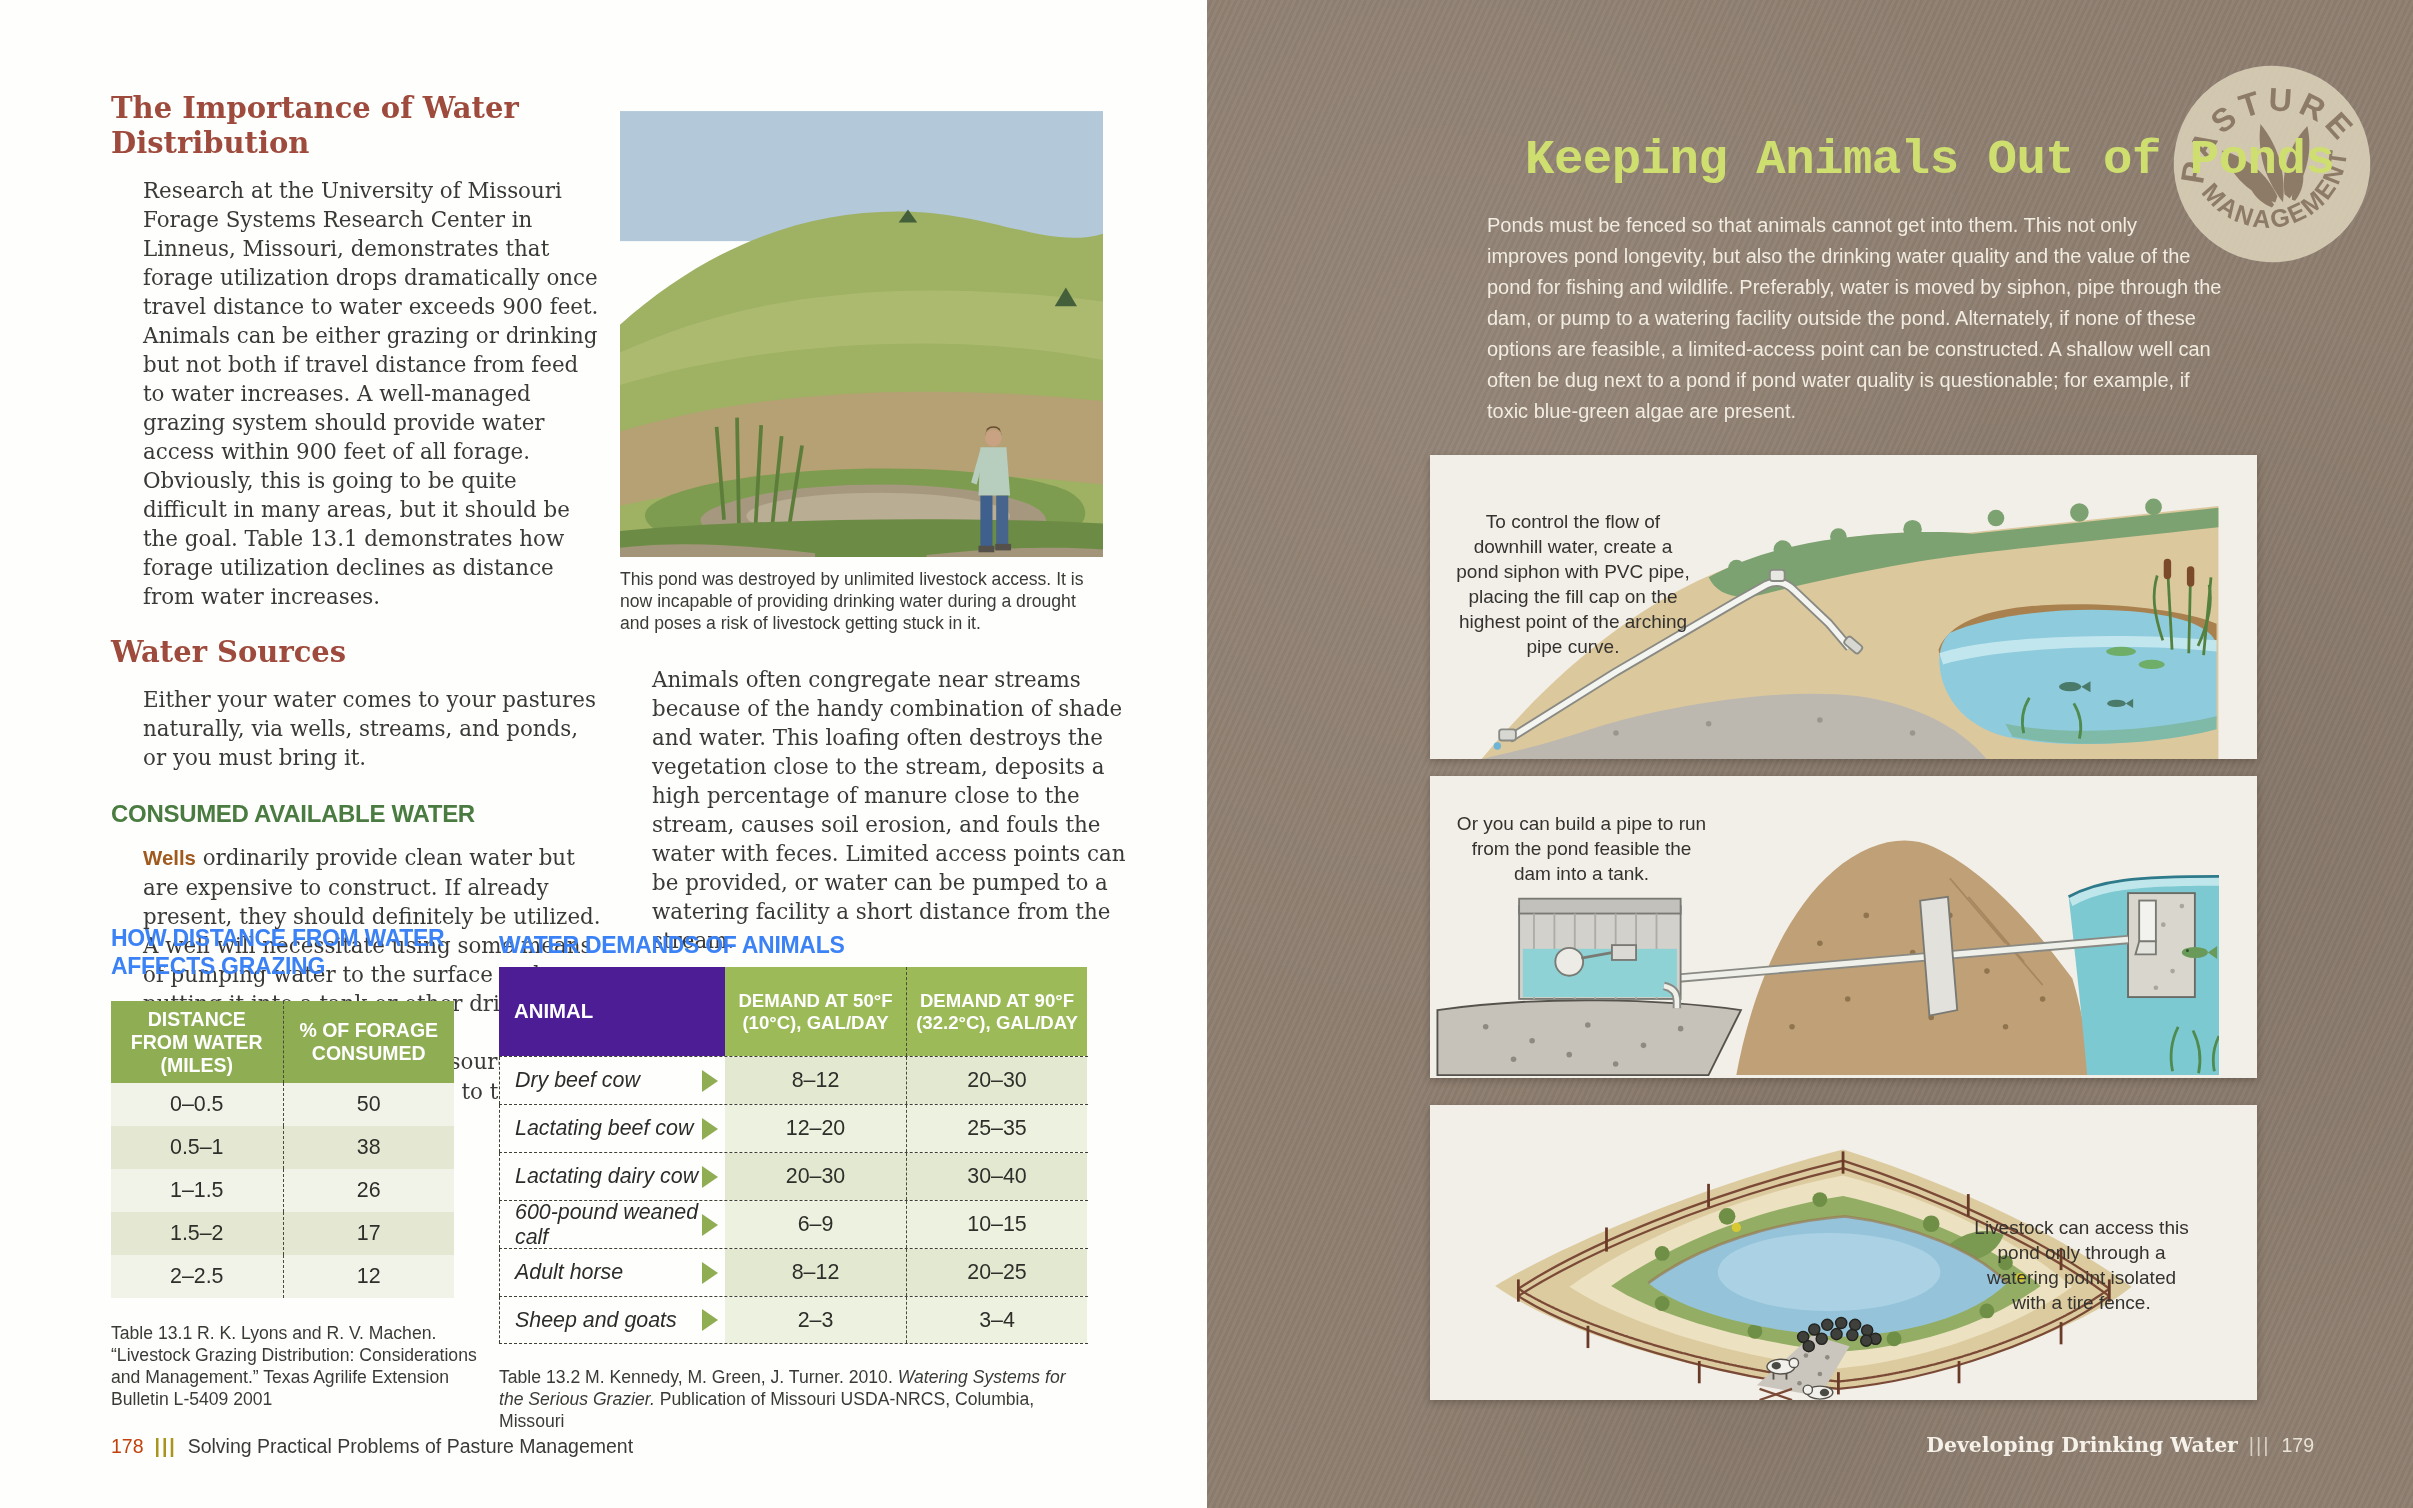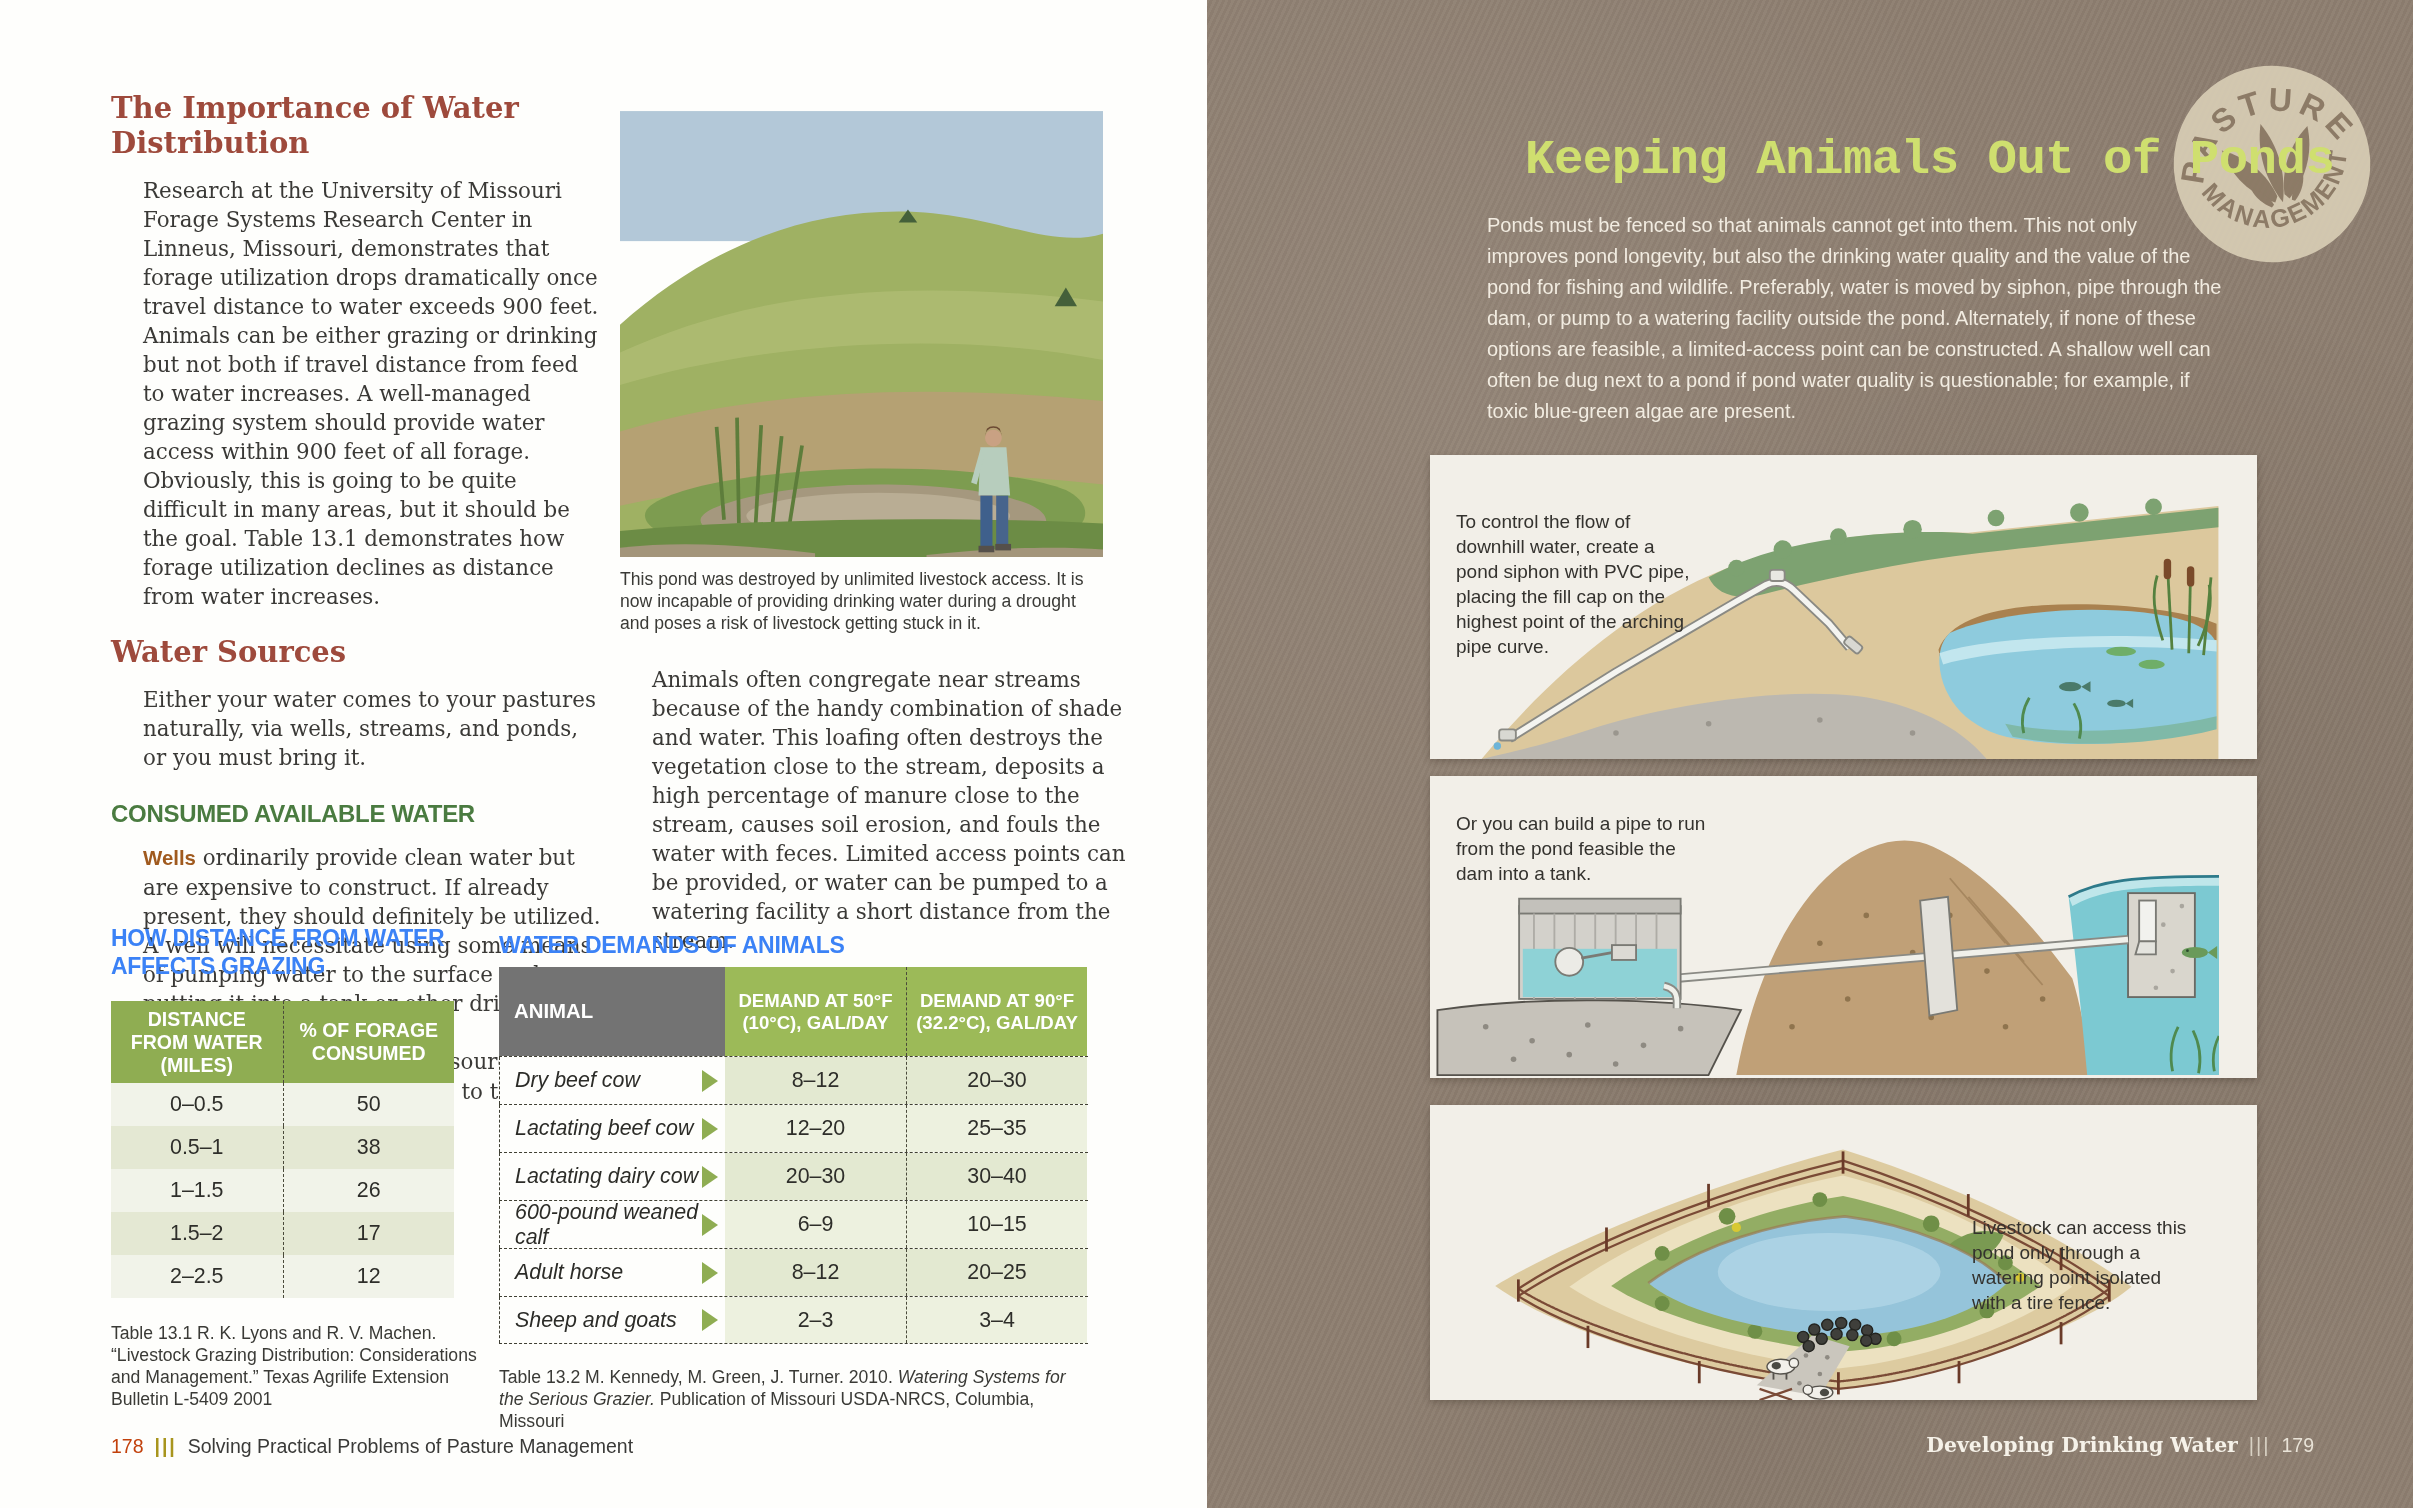--- a/index.html
+++ b/index.html
@@ -36,21 +36,21 @@
   .t1-row:nth-child(odd) { background:#e4e8d3; }
   .t1-row:nth-child(even) { background:#f1f3e9; }
   .t1-row > div { width:50%; display:flex; align-items:center; justify-content:center;
                   font-size:21.4px; color:#2e2e2a; }
   .dash-l { border-left:1.9px dashed #4a4a3a; }
   .t1-caption { position:absolute; left:111px; top:1322px; width:371px; }
 
   
   .table2 { position:absolute; left:499px; top:967px; width:589px; }
   .t2-head { display:flex; height:89px; }
-  .t2-head .hc1 { width:226px; background:#737373; color:#fff; font-weight:bold; font-size:20.4px;
+  .t2-head .hc1 { width:226px; background:#4c1d95; color:#fff; font-weight:bold; font-size:20.4px;
                   display:flex; align-items:center; padding-left:15px; }
   .t2-head .hc2, .t2-head .hc3 { width:181px; background:#9cba58; color:#fff; font-weight:bold;
                   font-size:18.6px; line-height:22px; display:flex; align-items:center; justify-content:center;
                   text-align:center; padding:3.7px 7.4px; }
   .t2-row { display:flex; height:48px; border-top:1.9px dashed #3f3f33; }
   .t2-row:first-of-type { border-top:none; }
   .t2-row:last-of-type { border-bottom:1.9px dashed #3f3f33; }
   .t2-animal { width:226px; border-left:1.9px dashed #3f3f33; position:relative; display:flex; align-items:center;
                padding-left:15px; font-style:italic; font-size:21.4px; color:#2c2c28; background:#fefefc; }
   .arrow-green { position:absolute; right:7.4px; top:50%; margin-top:-11px; width:0; height:0;
@@ -73,21 +73,21 @@
       radial-gradient(ellipse at 75% 55%, rgba(0,0,0,0.07), transparent 48%),
       radial-gradient(ellipse at 45% 85%, rgba(0,0,0,0.05), transparent 40%),
       repeating-linear-gradient(115deg, rgba(255,255,255,0.03) 0 2.8px, rgba(0,0,0,0.025) 2.8px 5.6px);
   }
   .rp-title { position:absolute; left:278px; top:132px; font-family:Liberation Mono, monospace; font-weight:bold;
               font-size:49px; color:#cfdf6f; letter-spacing:-0.5px;margin-left:40px; }
   .rp-intro { position:absolute; left:280px; top:210px; width:735px; font-size:20px; line-height:31px; color:#f2ece1; }
 
   .stamp { position:absolute; left:964px; top:63px; width:202px; height:202px; transform:rotate(-16deg); opacity:0.92; }
 
-  .panel { position:absolute; left:223px; width:827px; background:#f2efe8; box-shadow:0 2.8px 7.4px rgba(40,30,20,0.3); }
+  .panel { position:absolute; left:223px; width:827px; background:#f2efe8; box-shadow:0 2.8px 7.4px rgba(40,30,20,0.3);text-align:center; }
   .panel-1 { top:455px; height:304px; }
   .panel-2 { top:776px; height:302px; }
   .panel-3 { top:1105px; height:295px; }
   .panel svg { position:absolute; left:0; top:0; }
   .panel-cap { position:absolute; font-size:19px; line-height:25px; color:#34322e; }
   .cap-1 { left:26px; top:54px; width:234px; }
   .cap-2 { left:26px; top:35px; width:251px; }
   .cap-3 { left:542px; top:110px; width:219px; }
 
   .footer-right { position:absolute; right:100px; top:1433px; font-size:20.4px; }

